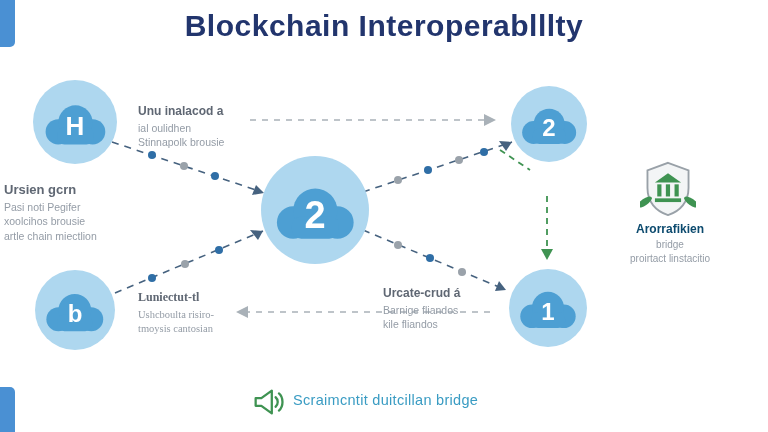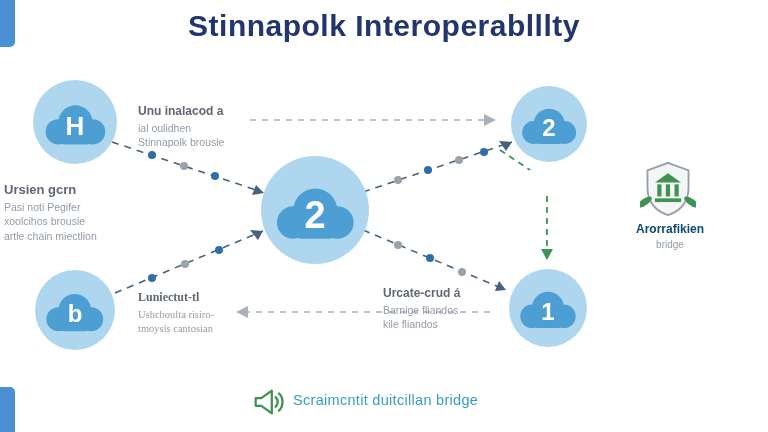--- a/index.html
+++ b/index.html
@@ -78,21 +78,21 @@
   }
 </style>
 </head>
 <body>
 
 <div class="stage">
 
   <div class="strip tl"></div>
   <div class="strip bl"></div>
 
-  <div class="title">Stinnapolk Interoperablllty</div>
+  <div class="title">Blockchain Interoperablllty</div>
 
   <svg class="links" viewBox="0 0 768 432">
     <g>
       <line class="link-navy" x1="112" y1="142" x2="262" y2="192"></line>
       <polygon class="head-navy" points="264,193 252,195 256,185"></polygon>
       <line class="link-navy" x1="363" y1="192" x2="512" y2="142"></line>
       <polygon class="head-navy" points="512,142 506,151 499,141"></polygon>
       <line class="link-navy" x1="115" y1="293" x2="263" y2="231"></line>
       <polygon class="head-navy" points="263,231 258,240 250,230"></polygon>
       <line class="link-navy" x1="363" y1="230" x2="506" y2="290"></line>
@@ -221,20 +221,21 @@
         <rect x="37" y="26" width="4.5" height="13"></rect>
         <rect x="16" y="41" width="28" height="4"></rect>
         <ellipse cx="5" cy="45" rx="9" ry="3.6" transform="rotate(-35 5 45)"></ellipse>
         <ellipse cx="55" cy="45" rx="9" ry="3.6" transform="rotate(35 55 45)"></ellipse>
       </g>
     </svg>
   </div>
   <div class="tblock tb-right">
     <div class="h">Arorrafikien</div>
     <div class="l">bridge</div>
+    <div class="l">proirtact linstacitio</div>
   </div>
 
   <div class="mega-wrap">
     <svg viewBox="0 0 40 40" width="38" height="38" fill="none" stroke="#3f9352" stroke-width="2.4" stroke-linejoin="round" stroke-linecap="round">
       <path d="M7 16 H13 L24 8 V32 L13 24 H7 Z"></path>
       <path d="M28 15 C31 17.5 31 22.5 28 25"></path>
       <path d="M31.5 11 C36.5 15 36.5 25 31.5 29"></path>
     </svg>
   </div>
   <div class="caption">Scraimcntit duitcillan bridge</div>

